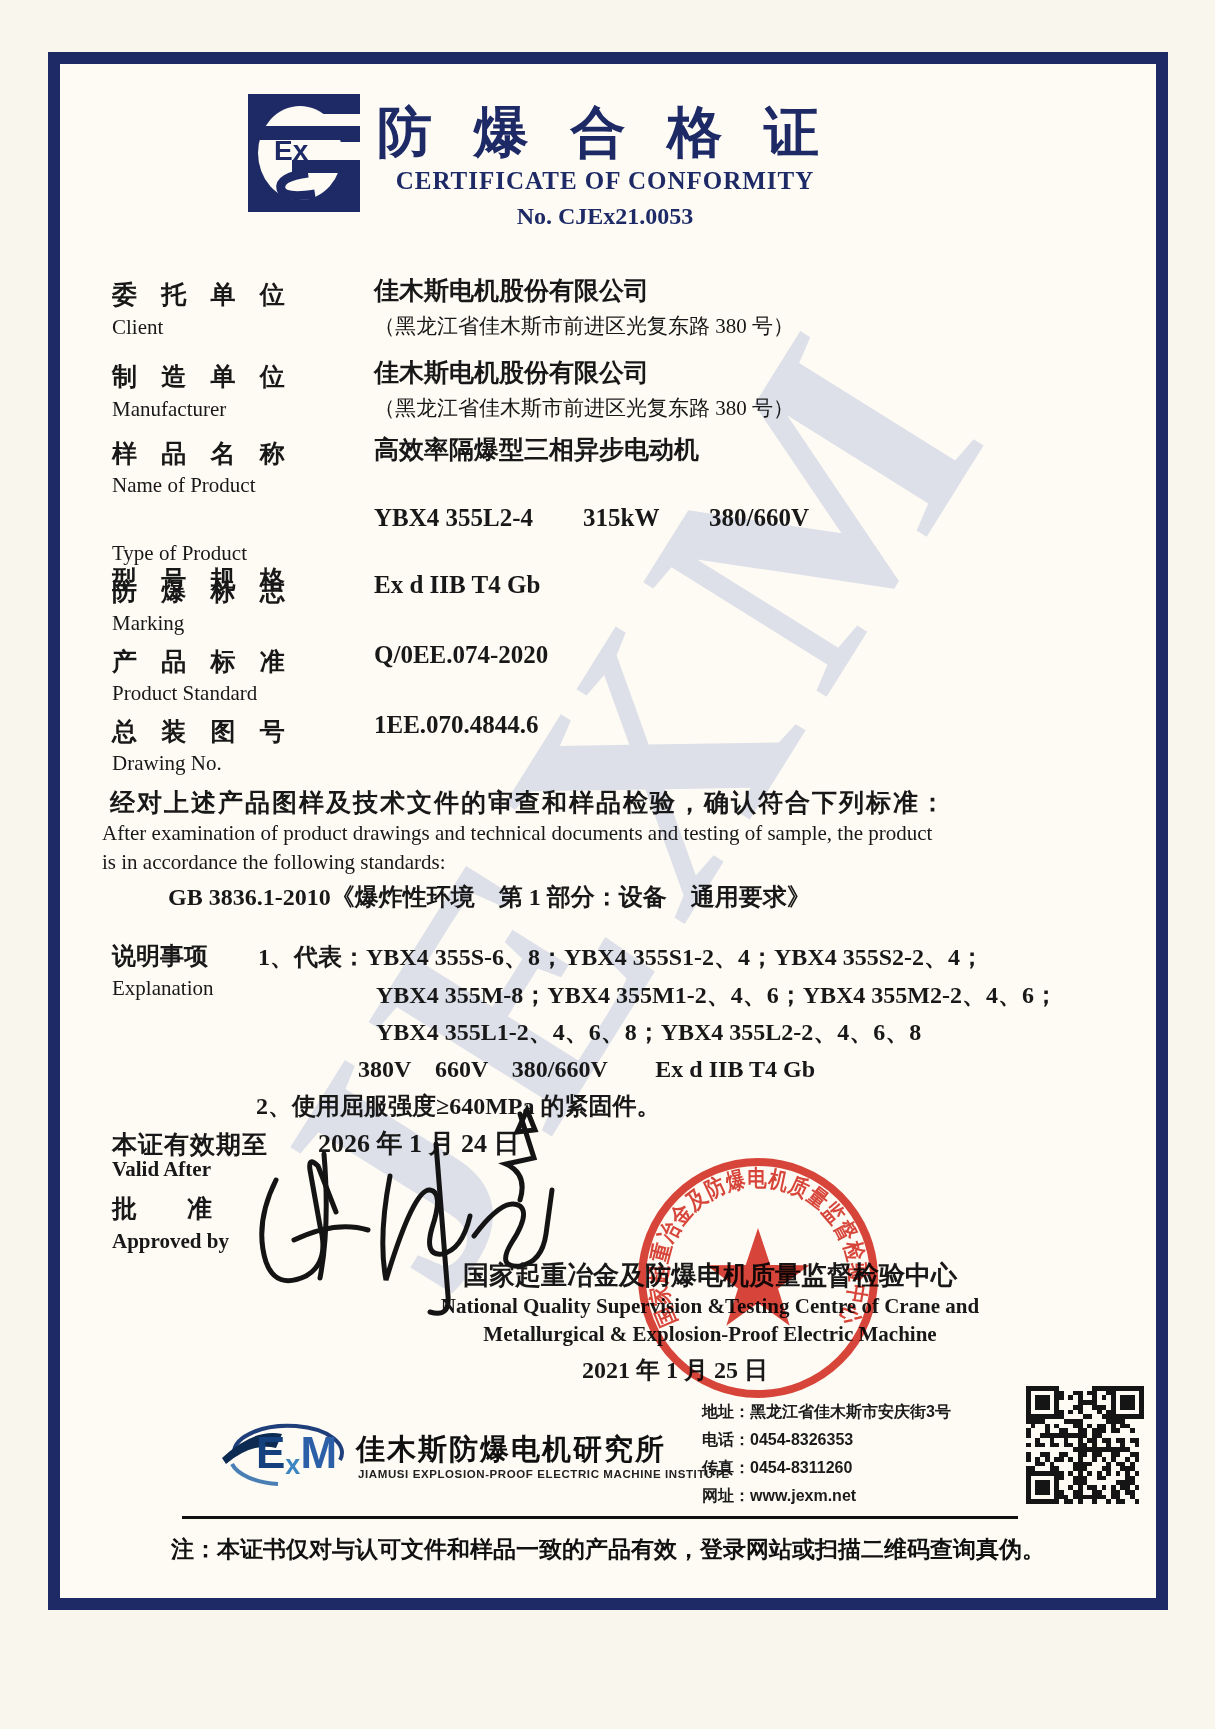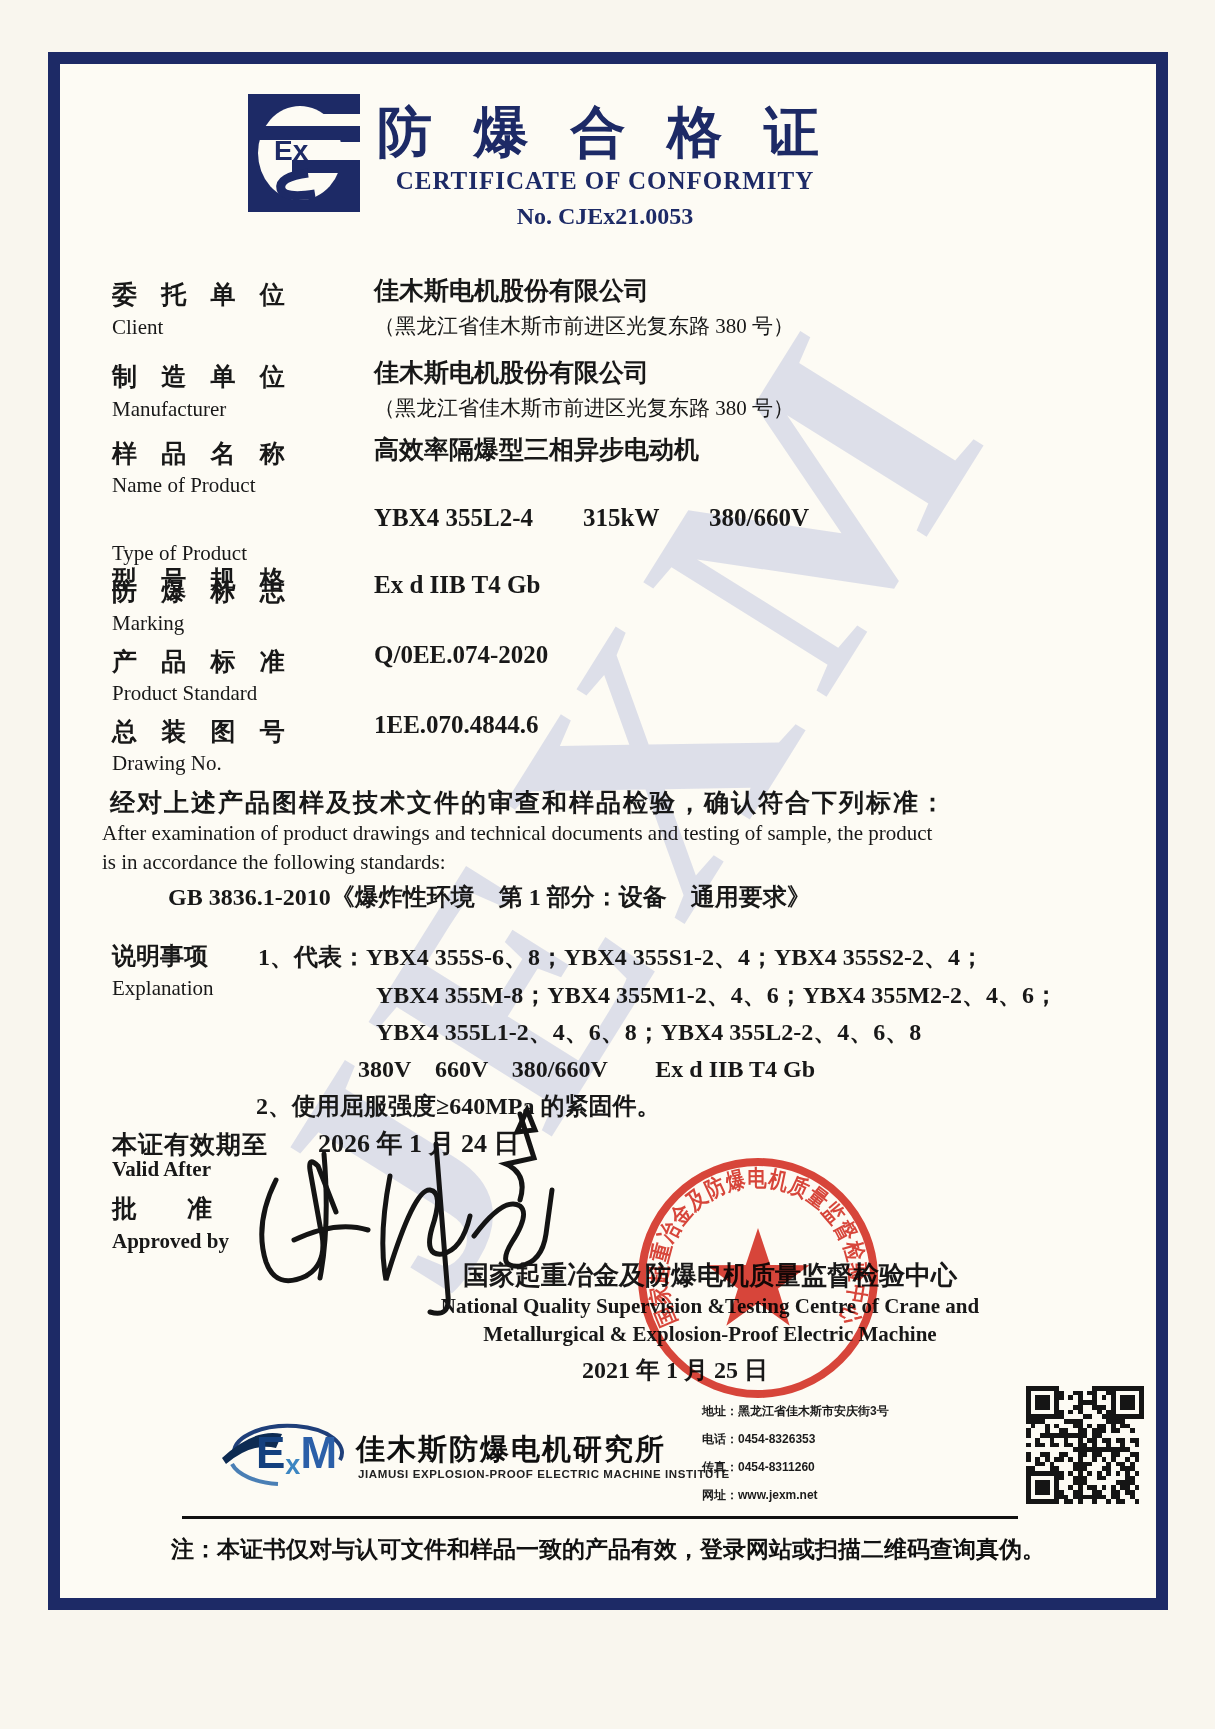--- a/index.html
+++ b/index.html
@@ -21,21 +21,21 @@
   .label-en{font-size:21px;white-space:nowrap;}
   .val{font-size:25px;font-weight:bold;white-space:nowrap;}
   .note{font-size:21px;white-space:nowrap;}
   .stmt-cn{font-size:25px;font-weight:bold;letter-spacing:2px;white-space:nowrap;}
   .stmt-en{font-size:21px;white-space:nowrap;}
   .std{font-size:24px;font-weight:bold;white-space:nowrap;}
   .expl{font-size:24px;font-weight:bold;white-space:nowrap;}
   .sig-svg path{stroke:#141414;stroke-width:5;fill:none;stroke-linecap:round;}
   .stamp{mix-blend-mode:multiply;opacity:.92;z-index:3;}
   .contact-line{font-family:"Liberation Sans","DejaVu Sans",sans-serif;
-                font-size:12px;font-weight:bold;color:#1b1b1b;white-space:nowrap;line-height:27px;}
+                font-size:16px;font-weight:bold;color:#1b1b1b;white-space:nowrap;line-height:27px;}
   .qr{display:grid;grid-template-rows:repeat(25,1fr);grid-template-columns:repeat(25,1fr);
       background:#fdfbf4;}
   .qr i{background:#151515;}
   .footnote{font-family:"Liberation Sans","DejaVu Sans",sans-serif;
             font-size:23px;font-weight:bold;color:#111;}
   .inst-cn{font-family:"Liberation Sans","DejaVu Sans",sans-serif;font-size:29px;
            font-weight:bold;letter-spacing:2px;color:#101010;white-space:nowrap;}
   .inst-en{font-family:"Liberation Sans","DejaVu Sans",sans-serif;font-size:11.5px;
            font-weight:bold;letter-spacing:.6px;color:#222;white-space:nowrap;}
   .logo-letters span{font-family:"Liberation Sans",sans-serif;font-weight:bold;}

